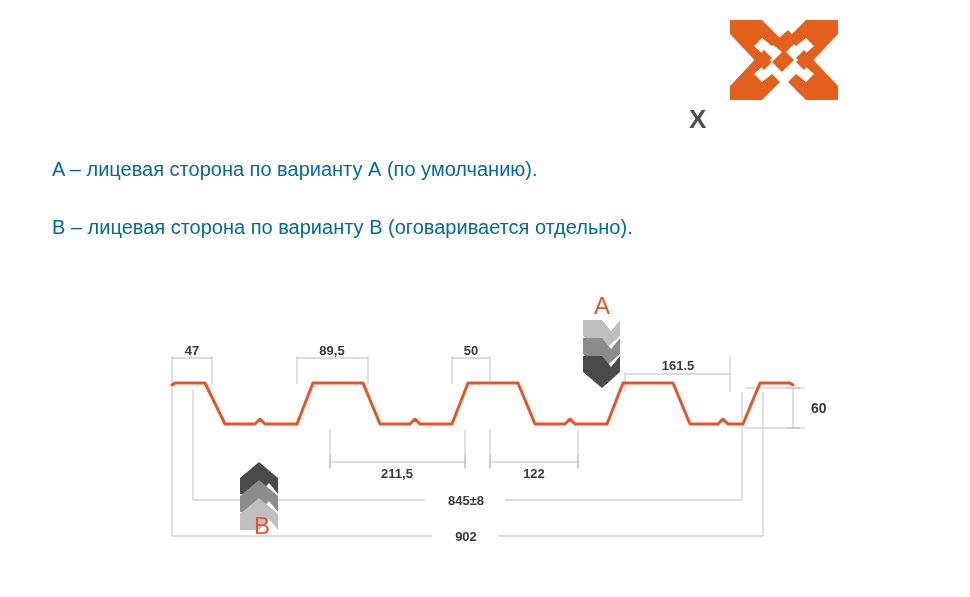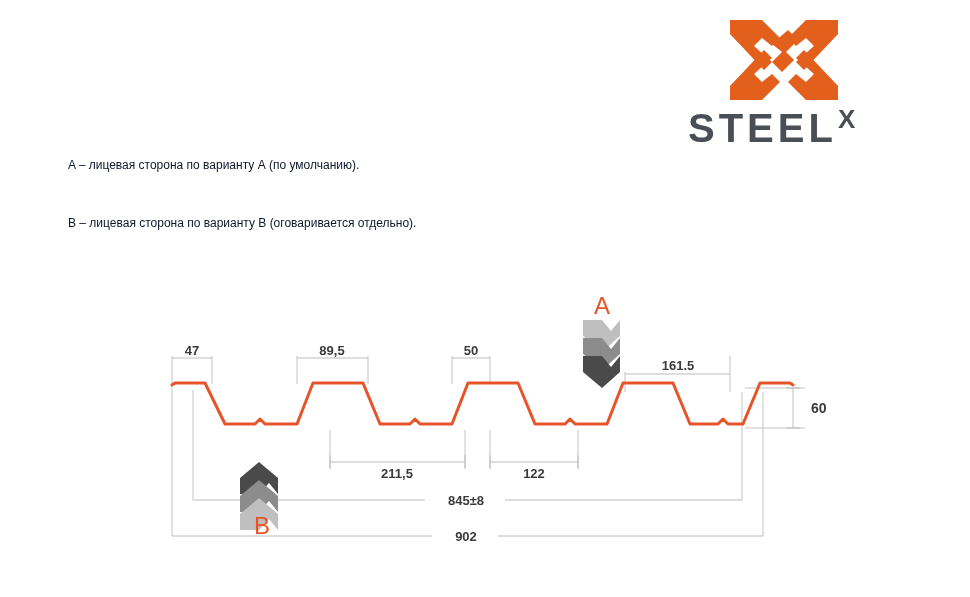--- a/index.html
+++ b/index.html
@@ -61,24 +61,24 @@
     font-weight: bold;
     color: #4A4F55;
     line-height: 26px;
     margin-left: 1px;
     margin-top: -2px;
   }
 
   
   .legend-line {
     position: absolute;
-    left: 68px;
-    font-family: "Liberation Sans", sans-serif;
-    font-size: 12px;
-    color: #0f172a;
+    left: 52px;
+    font-family: "Liberation Sans", sans-serif;
+    font-size: 20px;
+    color: #0369a1;
     white-space: nowrap;
     letter-spacing: 0px;
   }
   #legend-a { top: 158px; }
   #legend-b { top: 216px; }
 
   
   #drawing {
     position: absolute;
     left: 0;
@@ -111,21 +111,20 @@
       <path d="M110,4 L78,4 L60,22 L68,30 L78,22 L86,30 L68,46 L76,54 L110,18 Z" fill="#E2601B" transform="translate(0,0)"></path>
 
       <path d="M2,84 L34,84 L52,66 L44,58 L34,66 L26,58 L44,42 L36,34 L2,70 Z" fill="#E2601B"></path>
 
       <path d="M110,84 L78,84 L60,66 L68,58 L78,66 L86,58 L68,42 L76,34 L110,70 Z" fill="#E2601B"></path>
 
       <path d="M44,28 L60,14 L70,24 L58,36 L66,44 L54,56 L44,46 L54,36 Z" fill="#E2601B"></path>
     </svg>
 
     <div id="logo-wordmark">
-      <span class="word-steel">STEEL</span>
       <span class="word-x">X</span>
     </div>
   </div>
 
   <div id="legend-a" class="legend-line">A – лицевая сторона по варианту А (по умолчанию).</div>
   <div id="legend-b" class="legend-line">B – лицевая сторона по варианту B (оговаривается отдельно).</div>
 
   <svg id="drawing" viewBox="0 0 970 597">
 
     <g stroke="#C3C3C3" stroke-width="1" fill="none">

